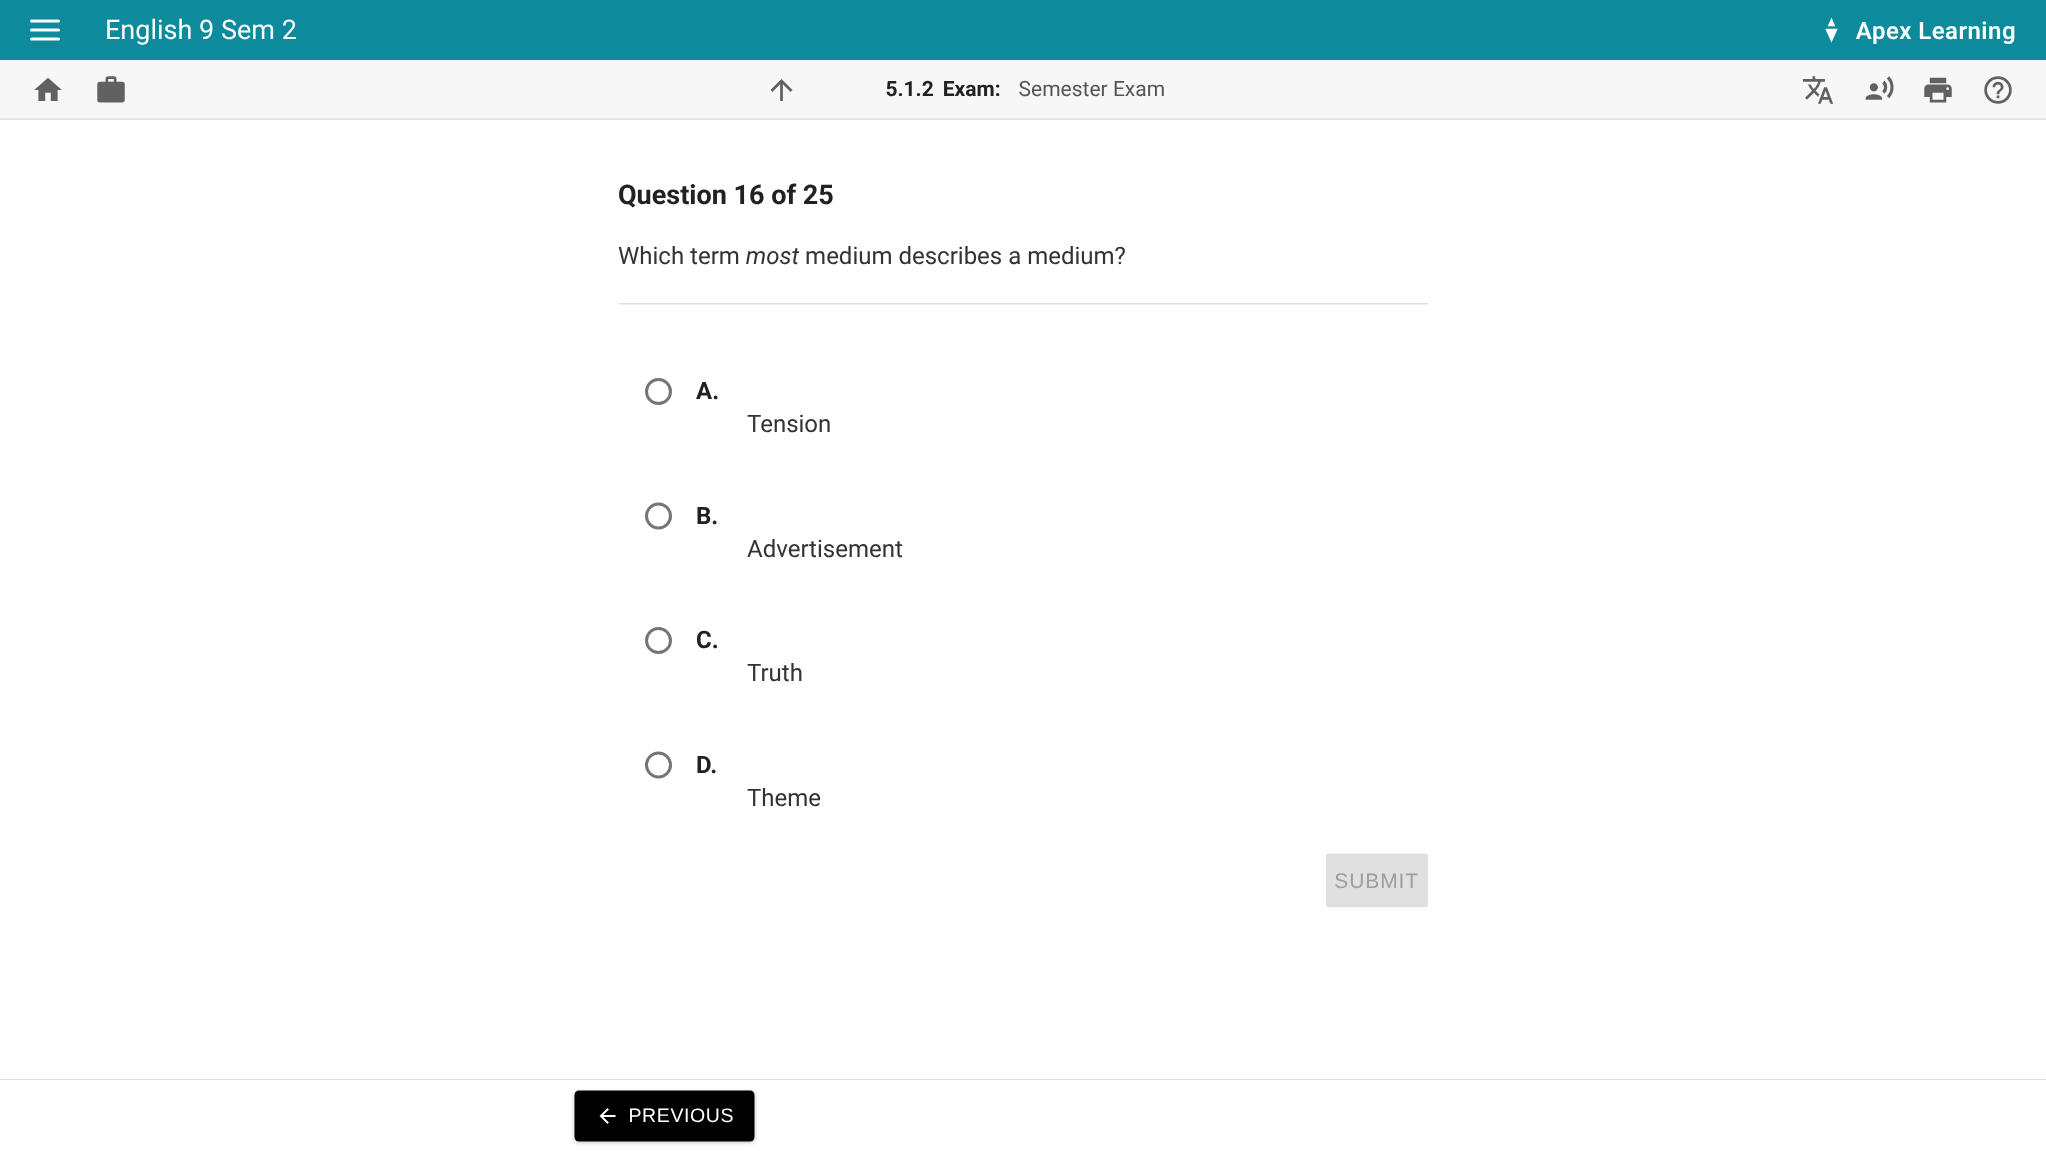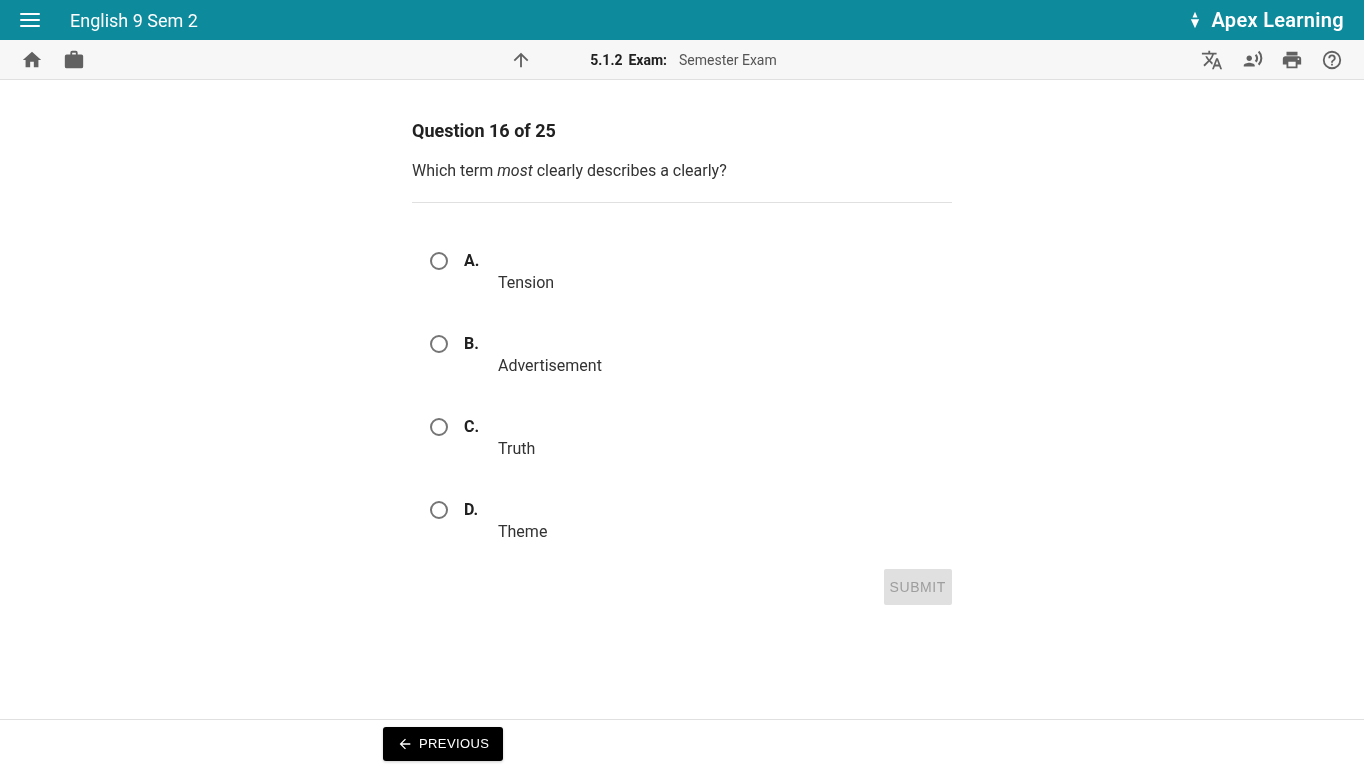--- a/index.html
+++ b/index.html
@@ -11,21 +11,21 @@
   display: flex;
   align-items: center;
   padding: 16px 20px;
   color: #fff;
 }
 .hamburger-icon { width: 20px; height: 14px; display: flex; flex-direction: column; justify-content: space-between; cursor: pointer; }
 .hamburger-icon span { display: block; height: 2px; background: #fff; border-radius: 1px; }
 .course-title { font-size: 18px; font-weight: 400; margin-left: 30px; }
 .brand-logo { margin-left: auto; display: flex; align-items: center; gap: 6px; }
 .brand-logo svg { width: 20px; height: 20px; }
-.brand-text { font-size: 20px; font-weight: 600; letter-spacing: 0.3px; }
+.brand-text { font-size: 16px; font-weight: 600; letter-spacing: 0.3px; }
 
 .sub-bar {
   height: 40px;
   border-bottom: 1px solid #e0e0e0;
   background: #f7f7f7;
   display: flex;
   align-items: center;
   padding: 0 20px;
 }
 .sub-left-icons { display: flex; gap: 18px; align-items: center; }
@@ -152,21 +152,21 @@
       <svg viewBox="0 0 24 24">
           <path d="M11 18h2v-2h-2v2zm1-16a10 10 0 1 0 0 20 10 10 0 0 0 0-20zm0 18a8 8 0 1 1 0-16 8 8 0 0 1 0 16zm0-14a4 4 0 0 0-4 4h2a2 2 0 1 1 4 0c0 2-3 1.75-3 5h2c0-2.25 3-2.5 3-5a4 4 0 0 0-4-4z"></path>
         </svg>
     </div>
   </div>
 </div>
 
 <div class="content">
   <div class="question-number">Question 16 of 25</div>
   <div class="question-text">
-    <span>Which term </span><em>most</em><span> clearly describes a clearly?</span>
+    <span>Which term </span><em>most</em><span> medium describes a medium?</span>
   </div>
   <hr class="divider">
   <div class="answers">
 
     <div class="answer-row">
       <div class="radio-circle"></div>
       <span class="answer-letter">A.</span>
       <span class="answer-text">Tension</span>
     </div>
 

